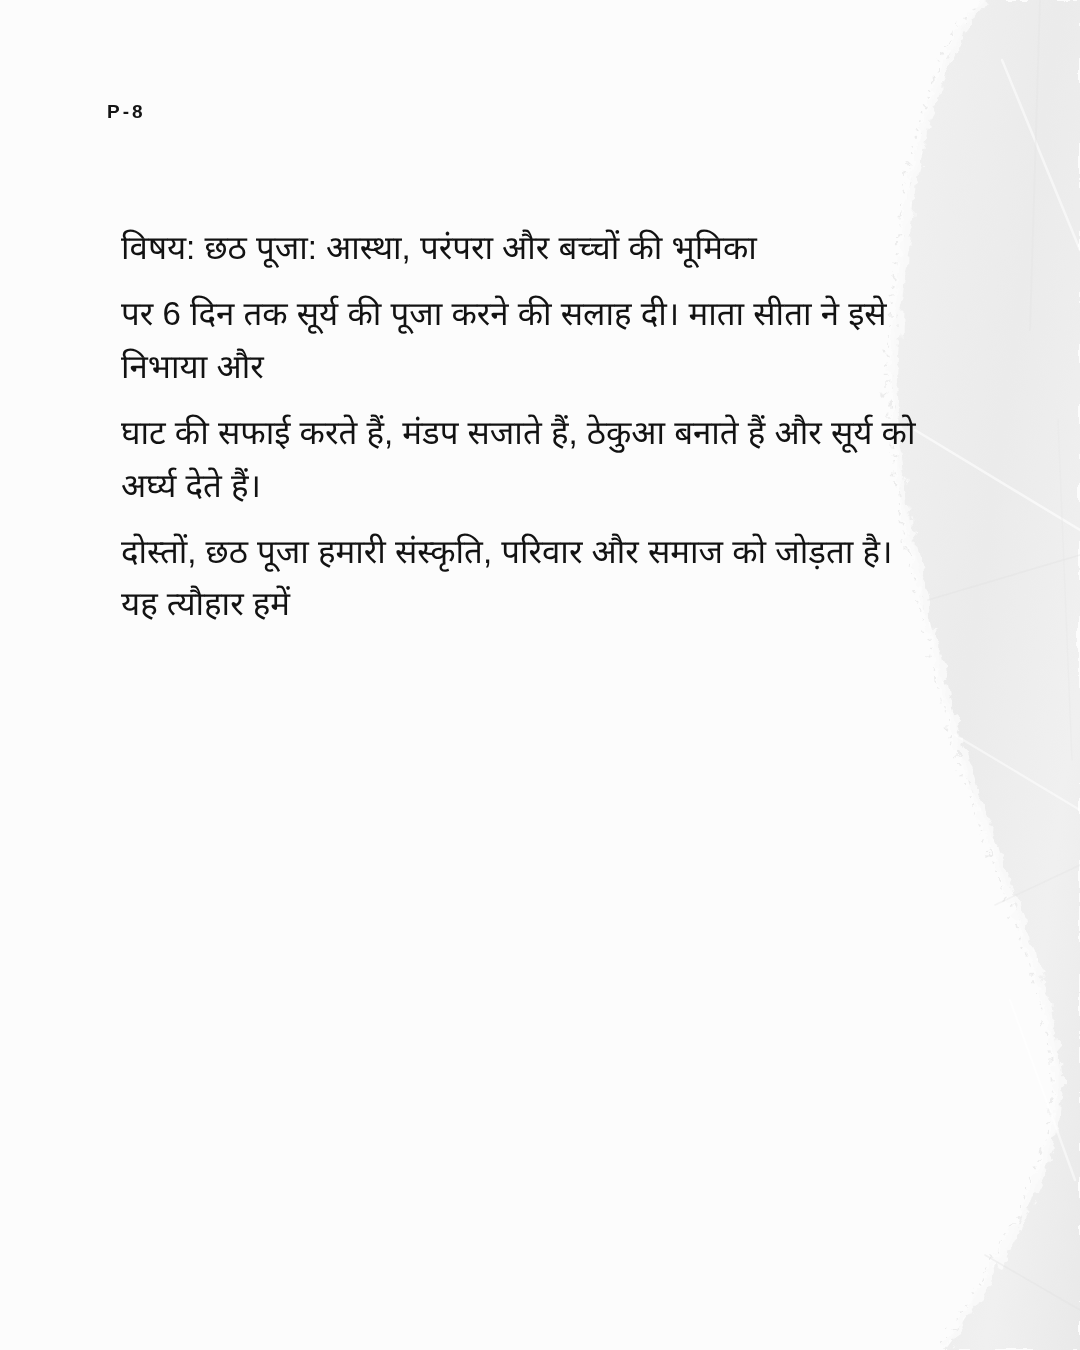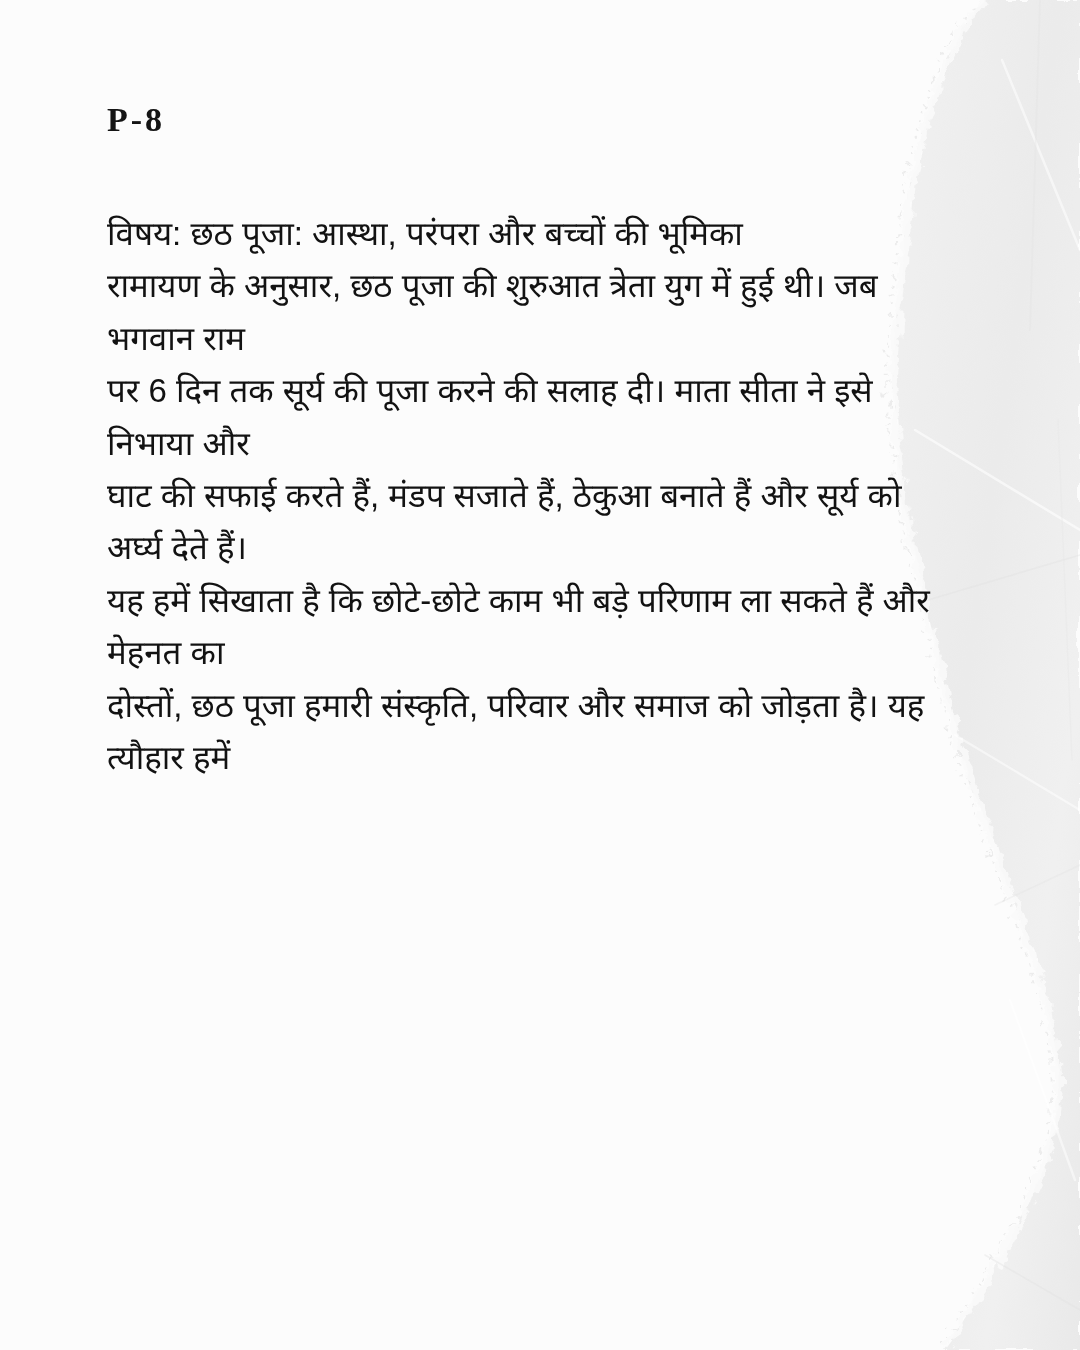--- a/index.html
+++ b/index.html
@@ -27,36 +27,36 @@
     right: 0;
     width: 1080px;
     height: 1350px;
     pointer-events: none;
   }
   
   .page-label {
     position: absolute;
     left: 107px;
     top: 101px;
-    font-family: Liberation Serif, serif;
-    font-size: 34px;
+    font-family: Liberation Sans, sans-serif;
+    font-size: 19px;
     font-weight: 600;
     letter-spacing: 3px;
     color: #141414;
   }
   
   .speech-text {
     position: absolute;
     left: 107px;
     top: 208px;
     width: 845px;
     color: #121212;
   }
   .speech-text p {
-    margin: 0;
+    margin: 14px;
     font-size: 33px;
     line-height: 52.4px;
     white-space: pre-wrap;
     font-weight: 500;
   }
 </style>
 </head>
 <body>
 
 <div class="page">
@@ -106,21 +106,19 @@
       <path d="M 1010 1000 L 1075 1180" stroke="#ffffff" stroke-width="2.4" stroke-opacity="0.5"></path>
       <path d="M 985 1255 L 1080 1310" stroke="#e2e2e2" stroke-width="1.6" stroke-opacity="0.4"></path>
       <path d="M 1058 420 L 1072 760" stroke="#e6e6e6" stroke-width="1.4" stroke-opacity="0.35"></path>
     </g>
   </svg>
 
   <div class="page-label">P-8</div>
 
   <div class="speech-text">
     <p>विषय: छठ पूजा: आस्था, परंपरा और बच्चों की भूमिका</p>
-    <p>रामायण के अनुसार, छठ पूजा की शुरुआत त्रेता युग में हुई थी। जब भगवान राम</p>
     <p>पर 6 दिन तक सूर्य की पूजा करने की सलाह दी। माता सीता ने इसे निभाया और</p>
     <p>घाट की सफाई करते हैं, मंडप सजाते हैं, ठेकुआ बनाते हैं और सूर्य को अर्घ्य देते हैं।</p>
-    <p>यह हमें सिखाता है कि छोटे-छोटे काम भी बड़े परिणाम ला सकते हैं और मेहनत का</p>
     <p>दोस्तों, छठ पूजा हमारी संस्कृति, परिवार और समाज को जोड़ता है। यह त्यौहार हमें</p>
 
   </div>
 
 </div>
 
 </body></html>

